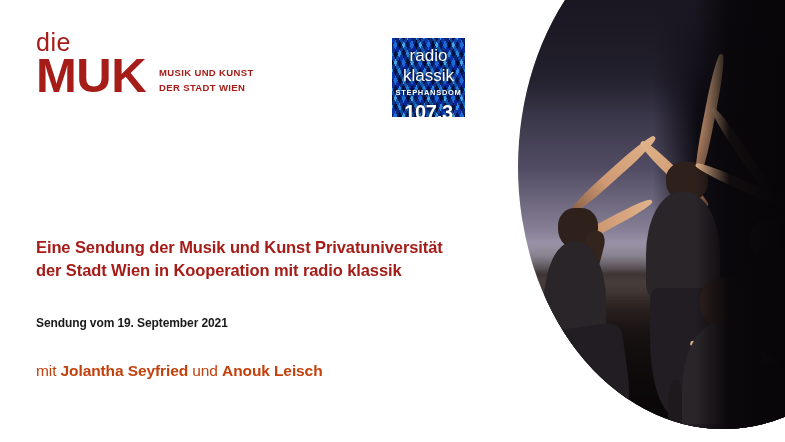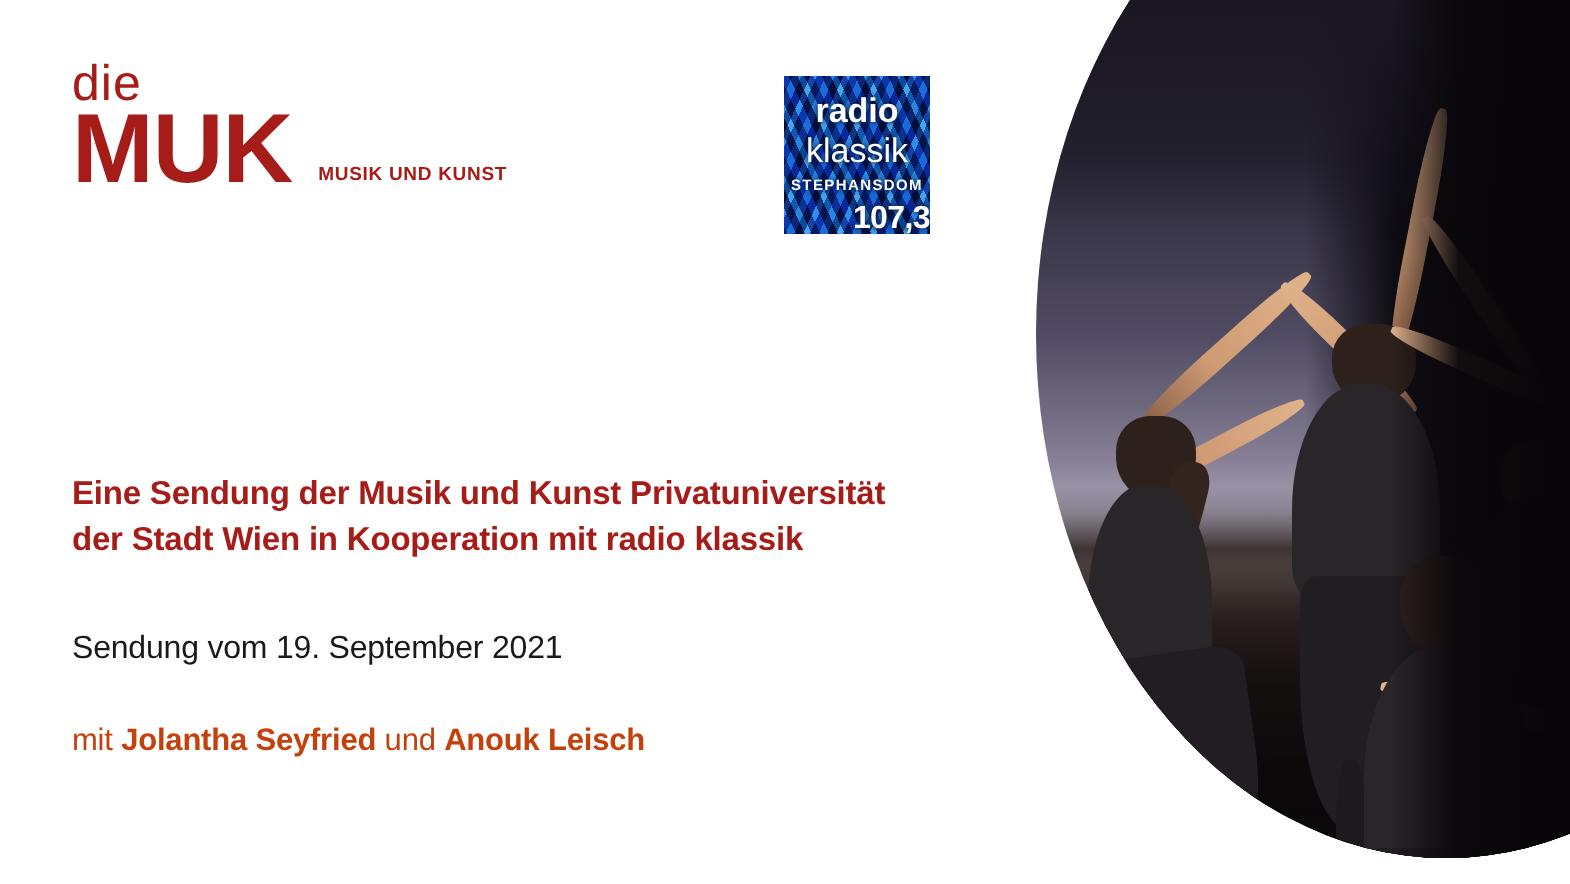--- a/index.html
+++ b/index.html
@@ -165,24 +165,24 @@
         rgba(100,160,215,0.6) 12px, rgba(100,160,215,0.6) 15px);
     background-blend-mode: overlay;
   }
   .rk-text {
     position: absolute;
     inset: 0;
     color: #ffffff;
     text-align: center;
     text-shadow: 0 0 2px rgba(10,30,70,0.9), 0 0 4px rgba(10,30,70,0.7);
   }
-  .rk-l1 { font-size: 17px; font-weight: 700; line-height: 1; margin-top: 9px; letter-spacing: 0px; }
+  .rk-l1 { font-size: 17px; font-weight: 400; line-height: 1; margin-top: 9px; letter-spacing: 0px; }
   .rk-l2 { font-size: 17px; font-weight: 400; line-height: 1; margin-top: 3px; }
   .rk-l3 { font-size: 7.5px; font-weight: 700; letter-spacing: 0.7px; margin-top: 4px; }
-  .rk-l4 { font-size: 16px; font-weight: 700; margin-top: 4px; letter-spacing: -0.3px; text-align: right; }
+  .rk-l4 { font-size: 20px; font-weight: 700; margin-top: 4px; letter-spacing: -0.3px; }
 
   
   .headline {
     position: absolute;
     left: 36px;
     top: 178px;
     font-size: 42px;
     font-weight: 700;
     color: #A51C18;
     line-height: 1;
@@ -195,22 +195,22 @@
     font-size: 16.5px;
     font-weight: 700;
     color: #A51C18;
     line-height: 1.42;
     letter-spacing: -0.1px;
   }
   .broadcast-date {
     position: absolute;
     left: 36px;
     top: 316px;
-    font-size: 16px;
-    font-weight: 400;
+    font-size: 12px;
+    font-weight: 700;
     color: #1a1a1a;
     letter-spacing: -0.1px;
   }
   .credits {
     position: absolute;
     left: 36px;
     top: 362px;
     font-size: 15.5px;
     font-weight: 400;
     color: #c2410c;
@@ -268,20 +268,21 @@
       <div class="leg-right"></div>
     </div>
   </div>
 
   <div class="muk-logo">
     <div class="muk-die">die</div>
     <div class="muk-row">
       <div class="muk-main">MUK</div>
       <div class="muk-tag">
         <div>MUSIK UND KUNST</div>
+        <div>DER STADT WIEN</div>
       </div>
     </div>
   </div>
 
   <div class="rk-logo">
     <div class="rk-pattern"></div>
     <div class="rk-text">
       <div class="rk-l1">radio</div>
       <div class="rk-l2">klassik</div>
       <div class="rk-l3">STEPHANSDOM</div>

